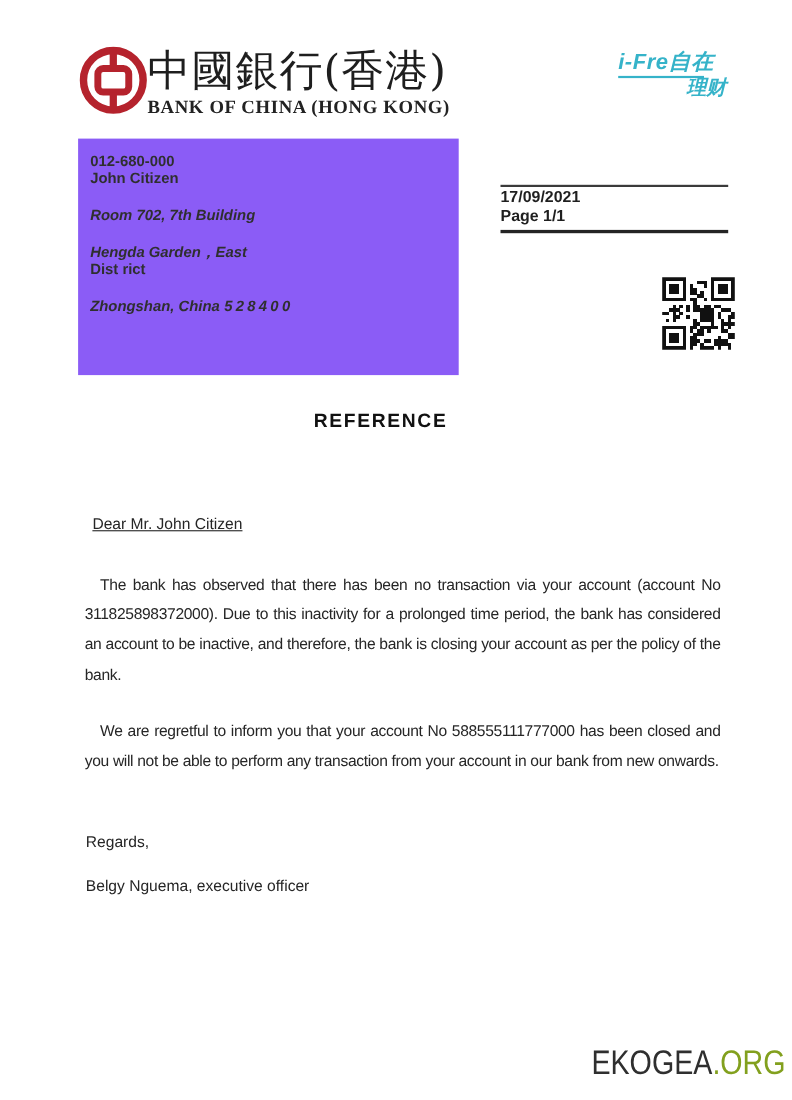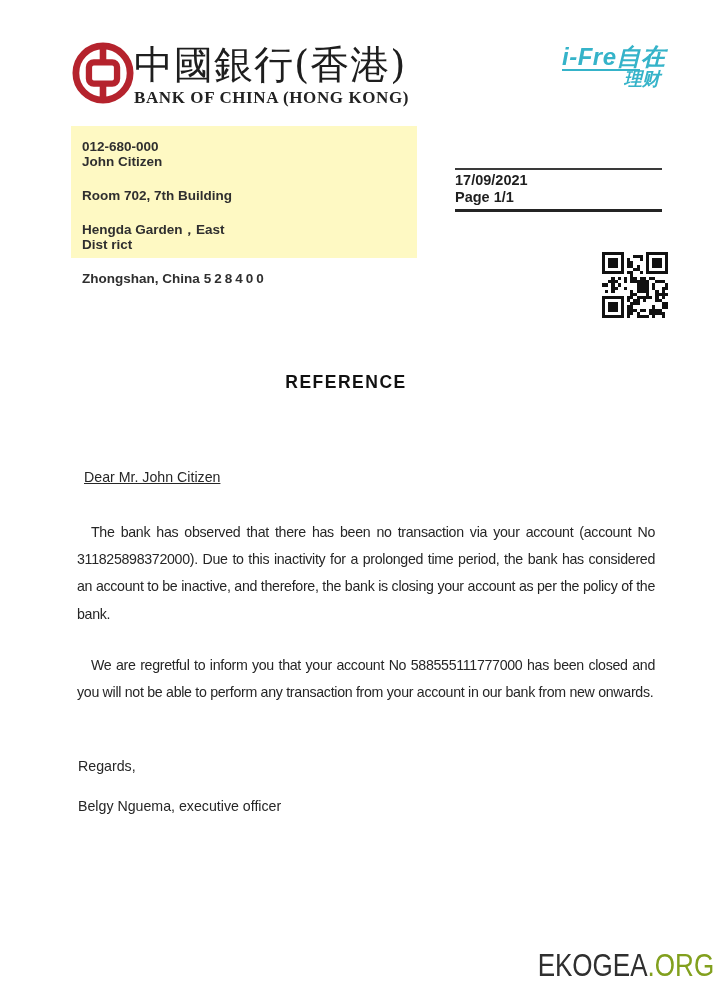--- a/index.html
+++ b/index.html
@@ -16,30 +16,30 @@
     font-family:"DejaVu Serif",serif;font-size:39px;line-height:42px;
     color:#1e1e1e;letter-spacing:1px;white-space:nowrap;
   }
   .bank-en{
     font-family:"Liberation Serif",serif;font-size:17px;font-weight:600;
     letter-spacing:0.6px;color:#222;margin-top:2px;white-space:nowrap;
   }
   
   .ifre{position:absolute;left:562px;top:46px;width:100px;color:#35b3c9;
         font-style:italic;font-weight:bold;}
-  .ifre-l1{font-size:24px;line-height:22px;letter-spacing:0.5px;white-space:nowrap;}
+  .ifre-l1{font-size:20px;line-height:22px;letter-spacing:0.5px;white-space:nowrap;}
   .ifre-rule{width:78px;border-top:2px solid #35b3c9;margin-top:1px;}
   .ifre-l2{font-size:18px;line-height:20px;text-align:right;padding-right:2px;margin-top:-2px;}
   
   .addr-box{
-    position:absolute;left:71px;top:126px;width:346px;height:132px;
-    background:#fef9c3;color:#2f2f2f;font-weight:bold;font-size:13.5px;
+    position:absolute;left:71px;top:126px;width:346px;height:215px;
+    background:#8b5cf6;color:#2f2f2f;font-weight:bold;font-size:13.5px;
     line-height:15px;padding:13px 0 0 11px;box-sizing:border-box;
   }
-  .addr-gap{margin-top:19px;}
+  .addr-gap{margin-top:19px;font-style:italic;}
   .addr-zip{letter-spacing:3px;margin-left:4px;}
   
   .date-block{
     position:absolute;left:455px;top:168px;width:207px;box-sizing:border-box;
     border-top:2px solid #3a3a3a;border-bottom:3px solid #242424;
     padding:2px 7px 3px 0;text-align:left;
     font-weight:bold;font-size:14.5px;line-height:17px;color:#1f1f1f;
   }
   
   .qr{position:absolute;left:602px;top:252px;width:66px;height:66px;}

